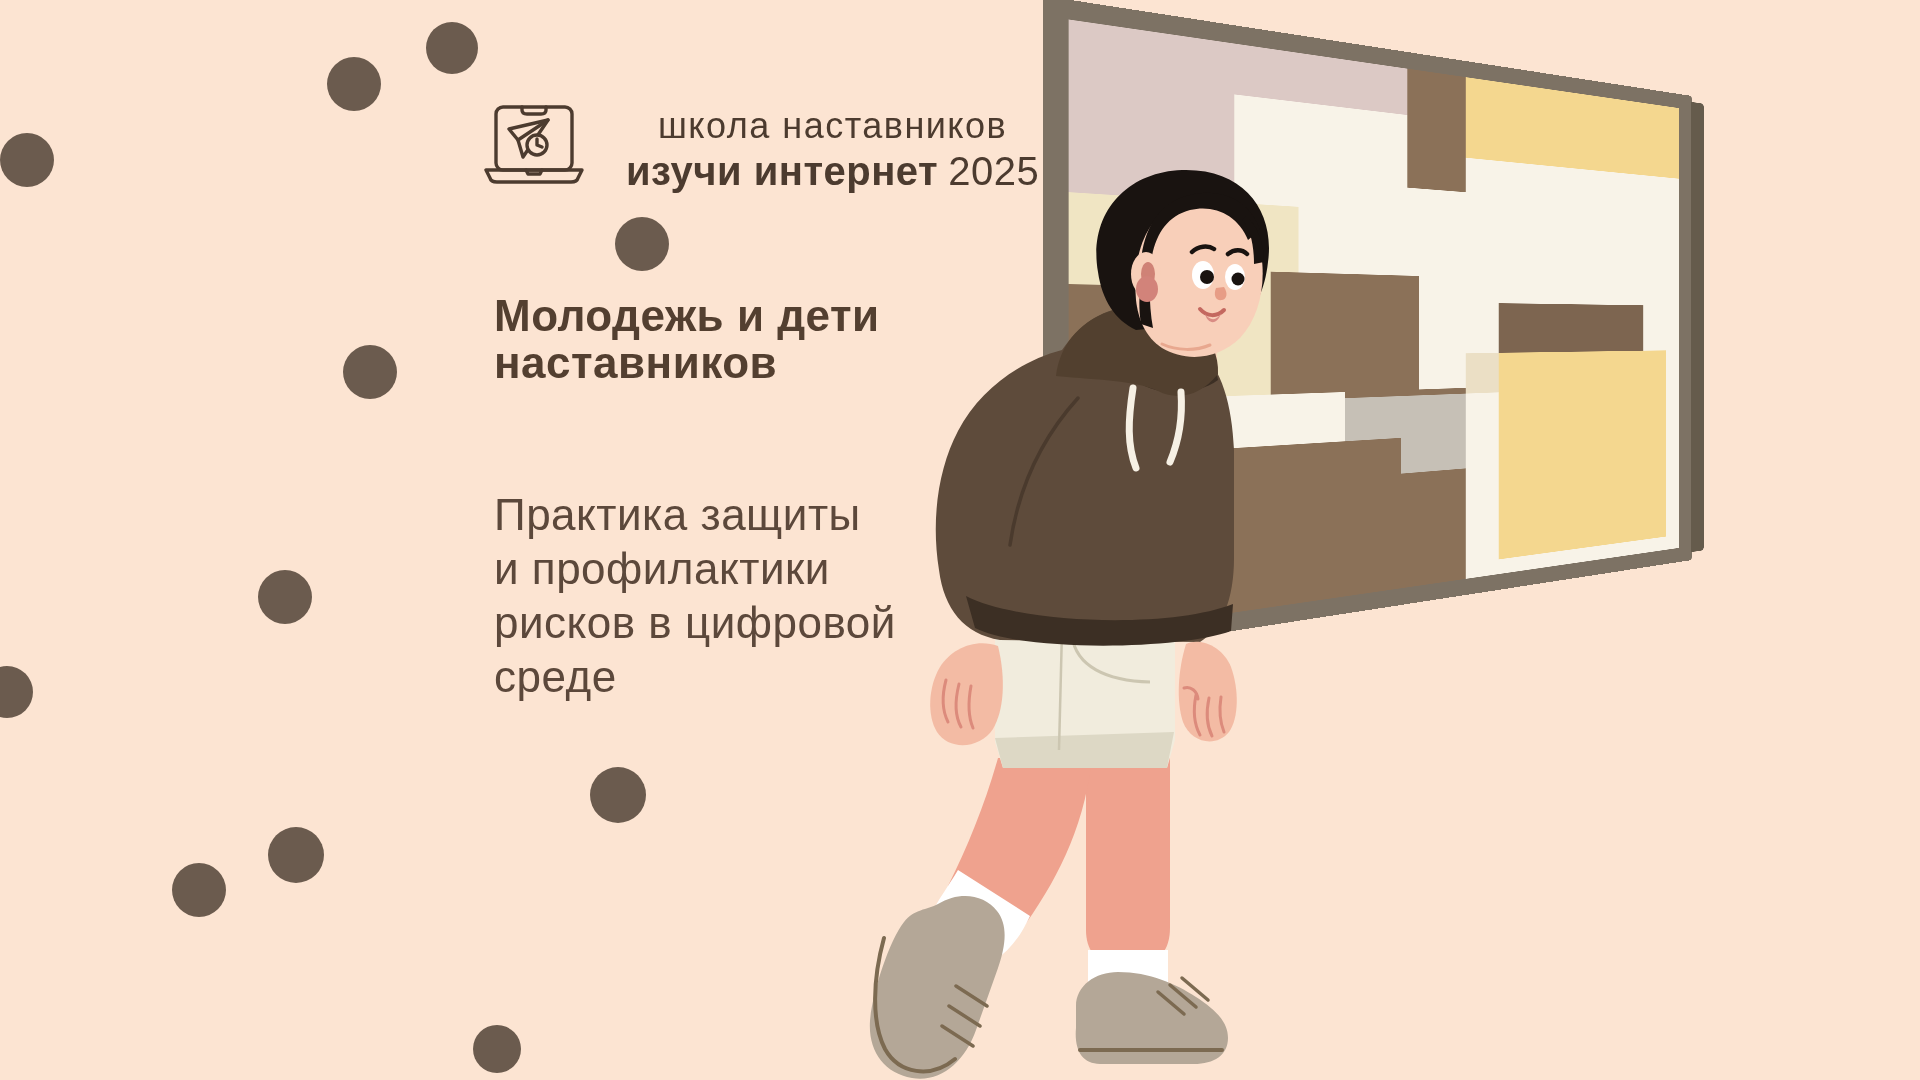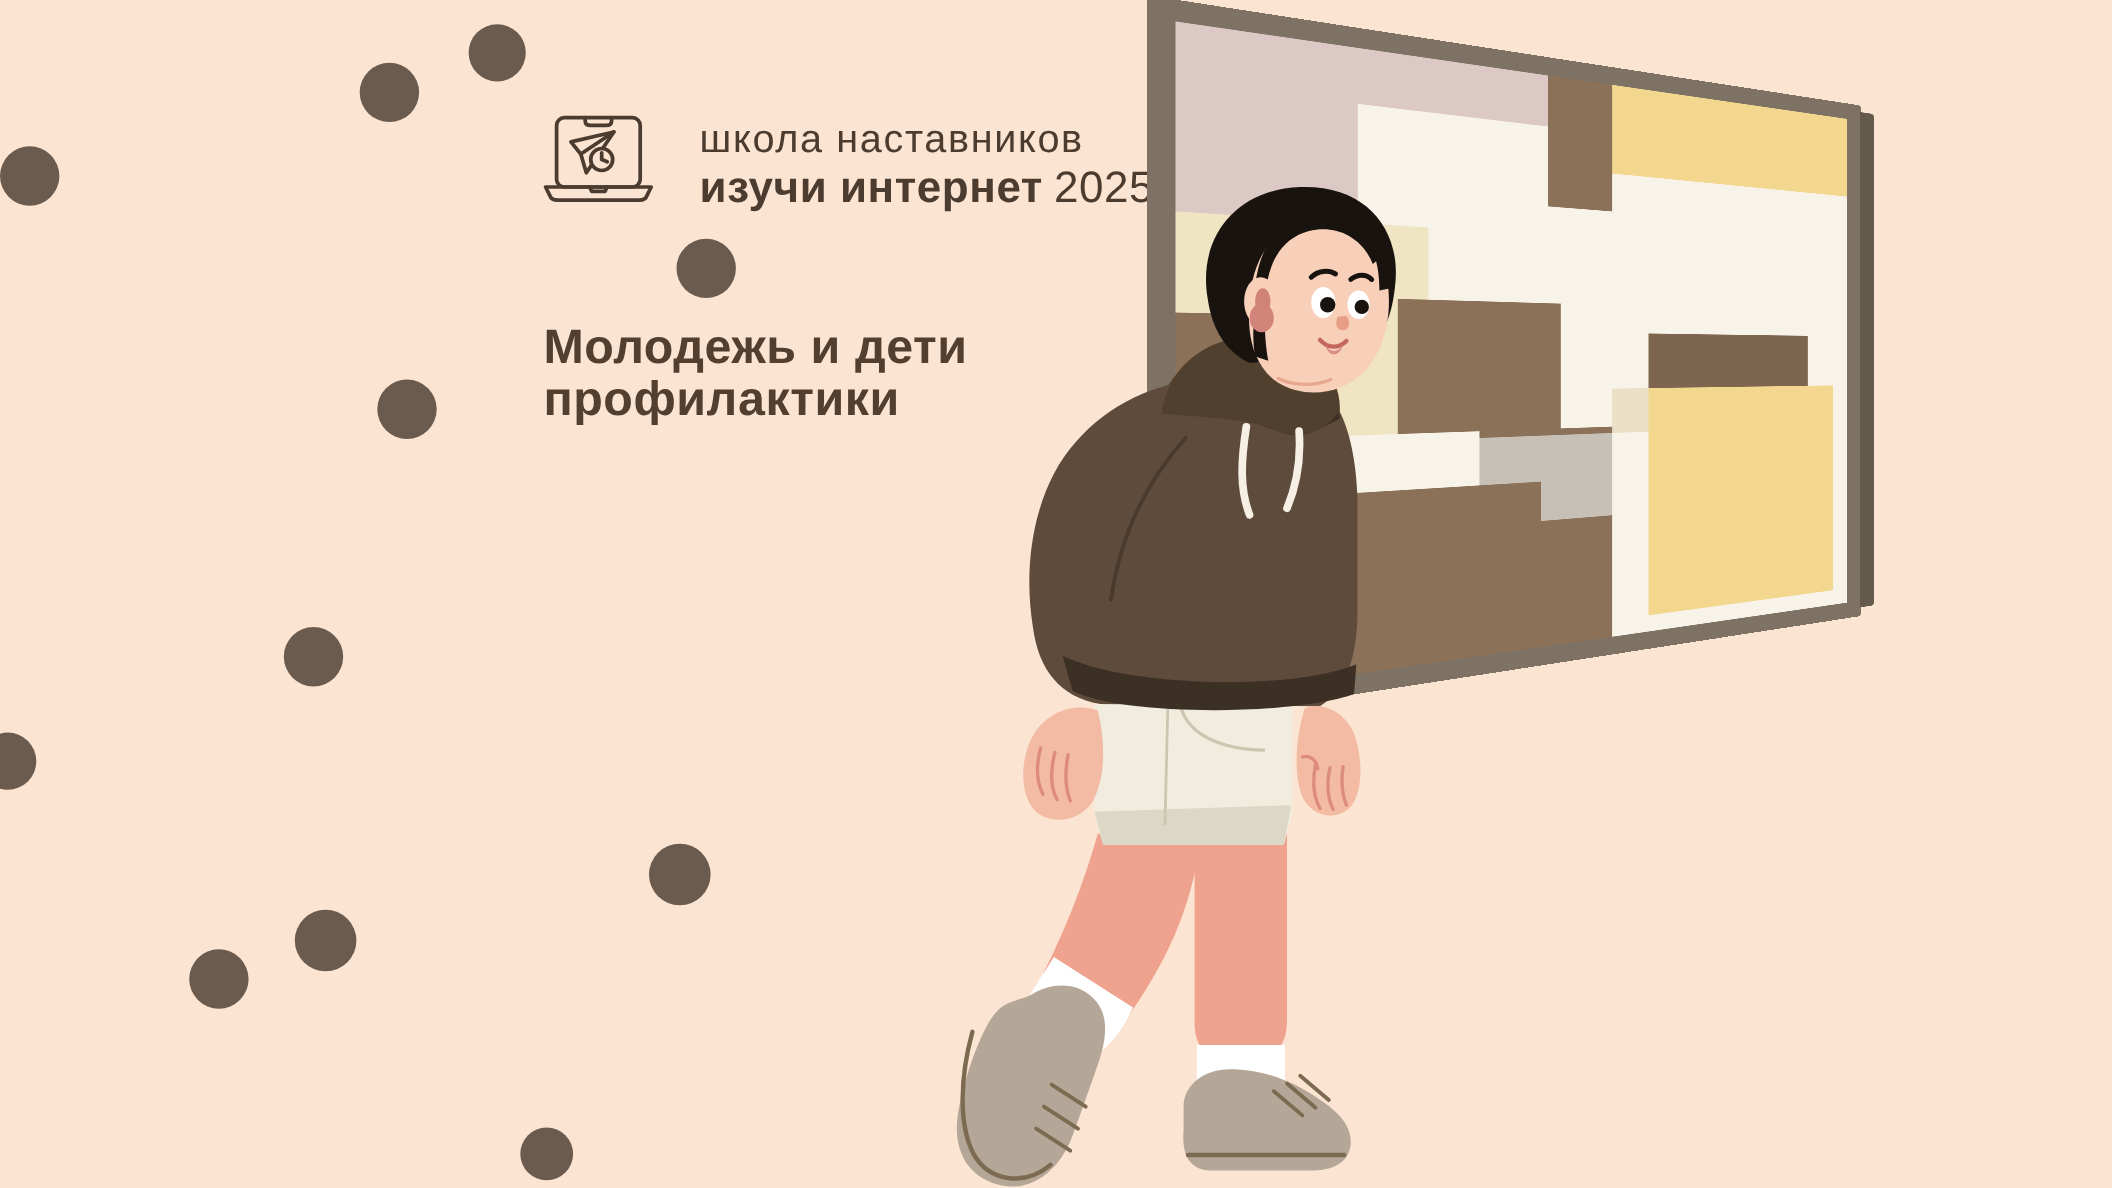--- a/index.html
+++ b/index.html
@@ -2,21 +2,21 @@
 <html style="--bg: #fce4d2; --dot: #6b5b4e; --header_text: #4c3b2f; --title_text: #533f30; --subtitle_text: #5c483b; --hair: #191310; --skin_face: #f8cfb9; --skin_hand: #f3bba4; --skin_leg: #efa28e; --blush: #d2837a; --ear_inner: #cf8276; --finger_line: #dc8b7c; --hoodie: #5e4b3b; --hood: #52402f; --hoodie_dark: #3c2f24; --string: #f6f0e4; --shorts: #f1ecdd; --shorts_hem: #ddd8c5; --shorts_line: #ccc6b1; --sock: #ffffff; --shoe: #b4a797; --shoe_line: #7c6a51; --frame: #7d7264; --frame_side: #655b4c; --canvas: #f8f3e8; --mouth_line: #c4685f; --lip: #d98c84; --nose: #e79d86; --chin_line: #e8a88f; --crease: #4a3a2d;"><head>
 <meta charset="utf-8">
 <style>
   html,body{margin:0;padding:0;background:#fce4d2;}
   body{width:1920px;height:1080px;overflow:hidden;position:relative;
        font-family:"Liberation Sans", sans-serif;}
   .stage{position:absolute;inset:0;background:var(--bg);}
   
   .dot{position:absolute;border-radius:50%;background:var(--dot);}
   
-  .brand{position:absolute;left:492px;top:104px;display:flex;align-items:flex-start;}
+  .brand{position:absolute;left:482px;top:104px;display:flex;align-items:flex-start;text-align:center;}
   .brand svg{display:block;}
   .brand-text{margin-left:40px;color:var(--header_text);}
   .brand-line1{font-size:36px;letter-spacing:1.5px;line-height:44px;}
   .brand-line2{font-size:40px;line-height:46px;letter-spacing:.5px;}
   .brand-line2 .b{font-weight:bold;}
   .brand-line2 .yr{font-weight:400;margin-left:10px;margin-top:16px;}
   
   .title{position:absolute;left:494px;top:292px;color:var(--title_text);
          font-size:44px;font-weight:bold;line-height:47px;letter-spacing:.5px;}
   .subtitle{position:absolute;left:494px;top:488px;color:var(--subtitle_text);
@@ -66,23 +66,29 @@
       </g>
     </svg>
     <div class="brand-text">
       <div class="brand-line1">школа наставников</div>
       <div class="brand-line2"><span class="b">изучи интернет</span><span class="yr">2025</span></div>
     </div>
   </div>
 
   <div class="title">
     <div>Молодежь и дети</div>
-    <div>профилактики</div>
+    <div>наставников</div>
   </div>
 
+  <div class="subtitle">
+    <div>Практика защиты</div>
+    <div>и профилактики</div>
+    <div>рисков в цифровой</div>
+    <div>среде</div>
+  </div>
 
   <div class="painting">
     <div class="canvas">
         <div class="block" style="left: 0%; top: 0%; width: 47%; height: 28%; background: rgb(220, 201, 197);"></div>
         <div class="block" style="left: 21%; top: 9%; width: 26%; height: 19%; background: rgb(248, 243, 232);"></div>
         <div class="block" style="left: 47%; top: 0%; width: 10%; height: 23%; background: rgb(139, 113, 88);"></div>
         <div class="block" style="left: 57%; top: 0%; width: 43%; height: 16%; background: rgb(244, 215, 143);"></div>
         <div class="block" style="left: 0%; top: 28%; width: 30%; height: 15%; background: rgb(240, 229, 195);"></div>
         <div class="block" style="left: 14%; top: 40%; width: 16%; height: 25%; background: rgb(240, 229, 195);"></div>
         <div class="block" style="left: 0%; top: 43%; width: 14%; height: 57%; background: rgb(139, 113, 88);"></div>

